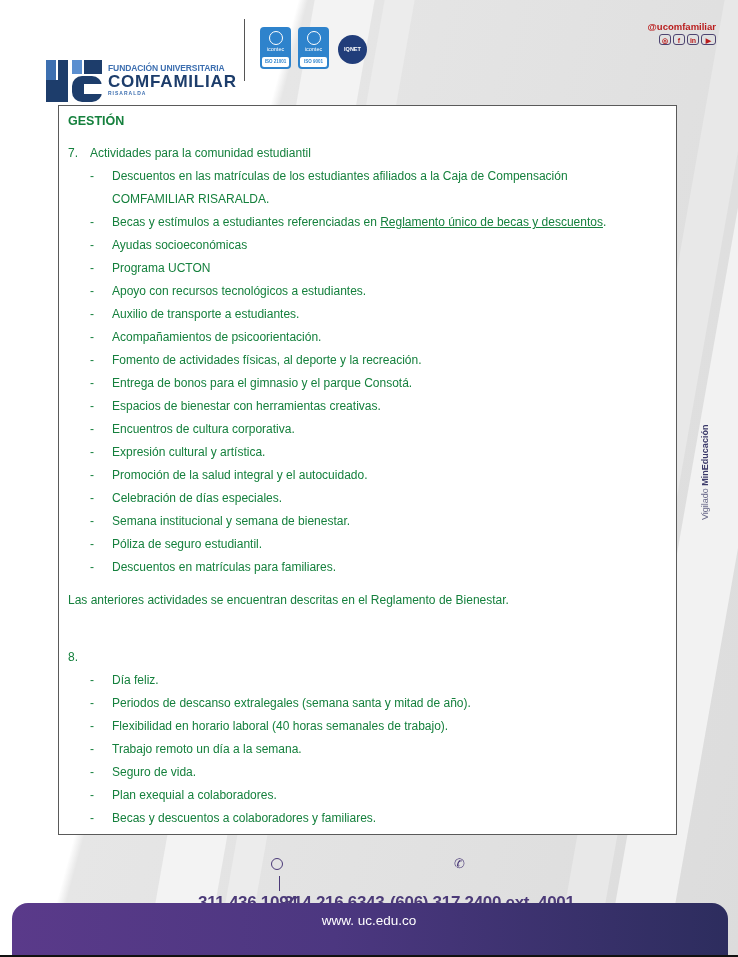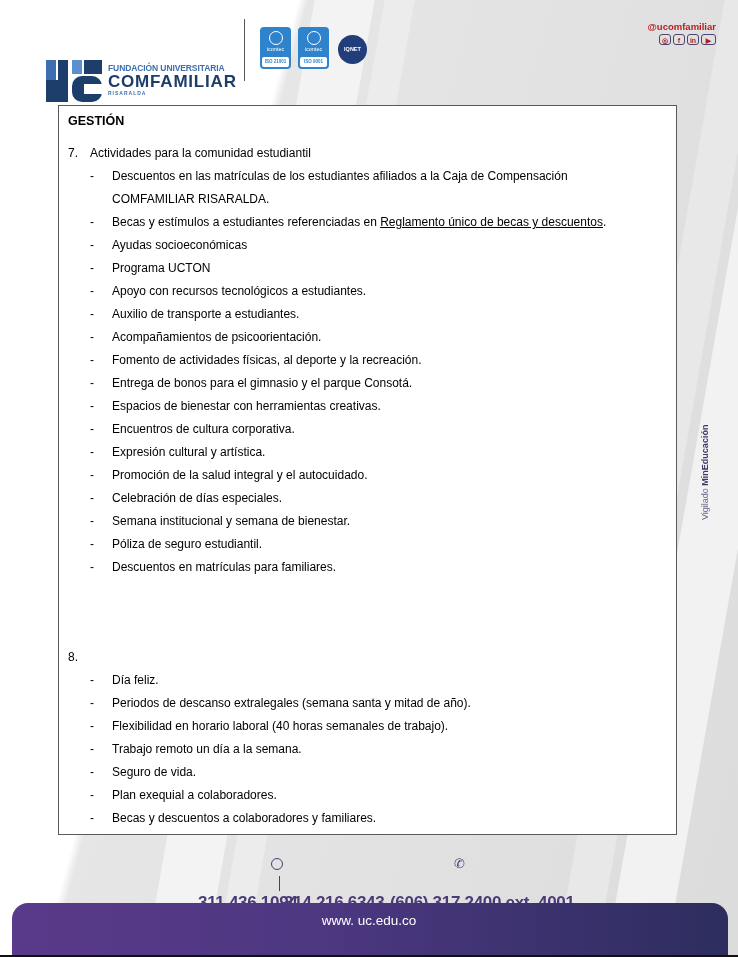--- a/index.html
+++ b/index.html
@@ -29,21 +29,21 @@
   .cert .ct { font-size:5.5px; line-height:7px; }
   .cert .iso { position:absolute; left:2px; right:2px; bottom:2px; height:10px; background:#fff; color:#2e83cc; font-size:4.5px; line-height:10px; border-radius:2px; font-weight:bold; }
   .iqnet { position:absolute; left:338px; top:35px; width:29px; height:29px; border-radius:50%; background:#213d7a; color:#fff; font-size:5.5px; font-weight:bold; text-align:center; line-height:29px; }
 
   .social { position:absolute; right:22px; top:21px; text-align:right; color:#b91c1c; }
   .social .handle { font-size:9.5px; font-weight:bold; }
   .social .icons { display:flex; gap:2px; justify-content:flex-end; margin-top:2px; }
   .social .ic { width:12px; height:11px; border:1.5px solid #4d4470; border-radius:3px; font-size:7px; line-height:11px; text-align:center; font-weight:bold; box-sizing:border-box; }
 
   
-  .doc { position:absolute; left:58px; top:105px; width:619px; height:730px; background:#fff; border:1px solid #5a5a5a; box-sizing:border-box; color:#000000; font-size:12px; }
+  .doc { position:absolute; left:58px; top:105px; width:619px; height:730px; background:#fff; border:1px solid #5a5a5a; box-sizing:border-box; color:#15803d; font-size:12px; }
   .doc h2 { position:absolute; left:9px; top:8px; margin:0; font-size:12.5px; font-weight:bold; }
   .line { position:absolute; white-space:nowrap; }
   .num { position:absolute; left:9px; }
   .dash { position:absolute; left:31px; }
   .txt-l1 { left:31px; }
   .txt-l2 { left:53px; }
   .u { text-decoration:underline; }
 
   .vigilado { position:absolute; left:700px; top:520px; transform:rotate(-90deg); transform-origin:left top; font-size:9px; color:#6a6a8a; white-space:nowrap; }
   .vigilado b { color:#3b3a6a; }
@@ -148,20 +148,21 @@
     <span class="line dash" style="top:385px">-</span>
     <span class="line txt-l2" style="top:385px">Celebración de días especiales.</span>
     <span class="line dash" style="top:408px">-</span>
     <span class="line txt-l2" style="top:408px">Semana institucional y semana de bienestar.</span>
     <span class="line dash" style="top:431px">-</span>
     <span class="line txt-l2" style="top:431px">Póliza de seguro estudiantil.</span>
     <span class="line dash" style="top:454px">-</span>
     <span class="line txt-l2" style="top:454px">Descuentos en matrículas para familiares.</span>
   </div>
 
+  <span class="line" style="top:487px;left:9px">Las anteriores actividades se encuentran descritas en el Reglamento de Bienestar.</span>
 
   <span class="line num" style="top:544px">8.</span>
 
   <div>
     <span class="line dash" style="top:567px">-</span>
     <span class="line txt-l2" style="top:567px">Día feliz.</span>
     <span class="line dash" style="top:590px">-</span>
     <span class="line txt-l2" style="top:590px">Periodos de descanso extralegales (semana santa y mitad de año).</span>
     <span class="line dash" style="top:613px">-</span>
     <span class="line txt-l2" style="top:613px">Flexibilidad en horario laboral (40 horas semanales de trabajo).</span>

